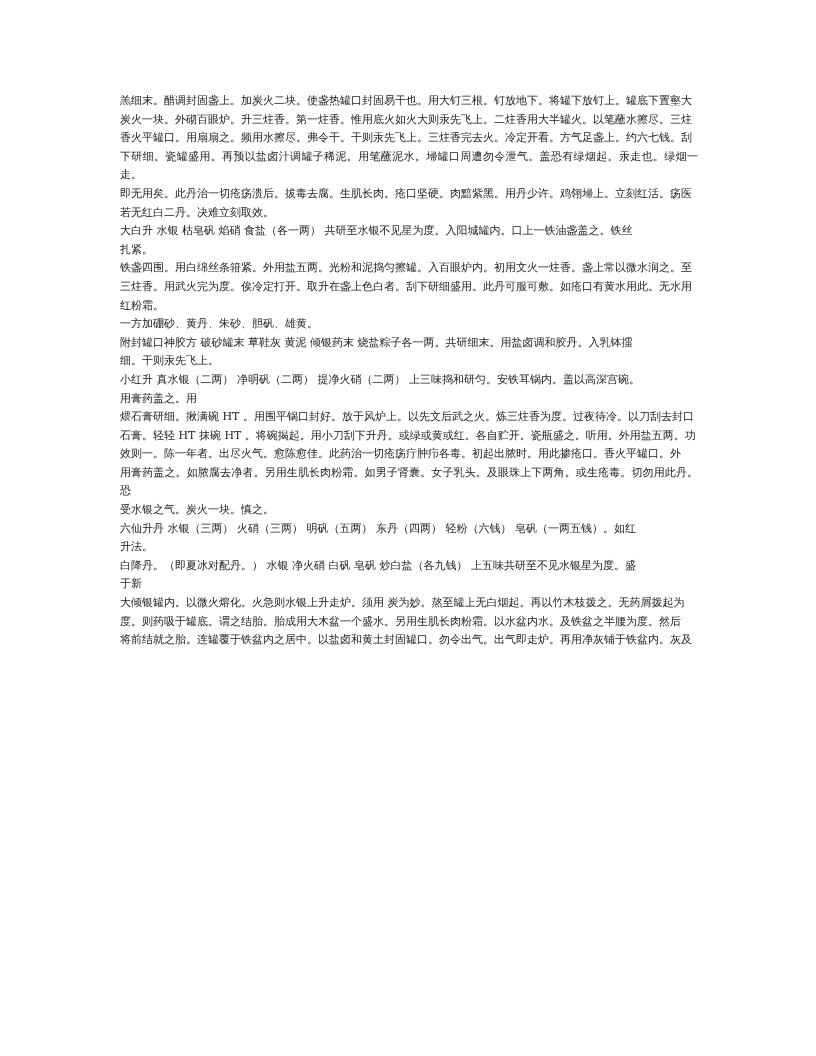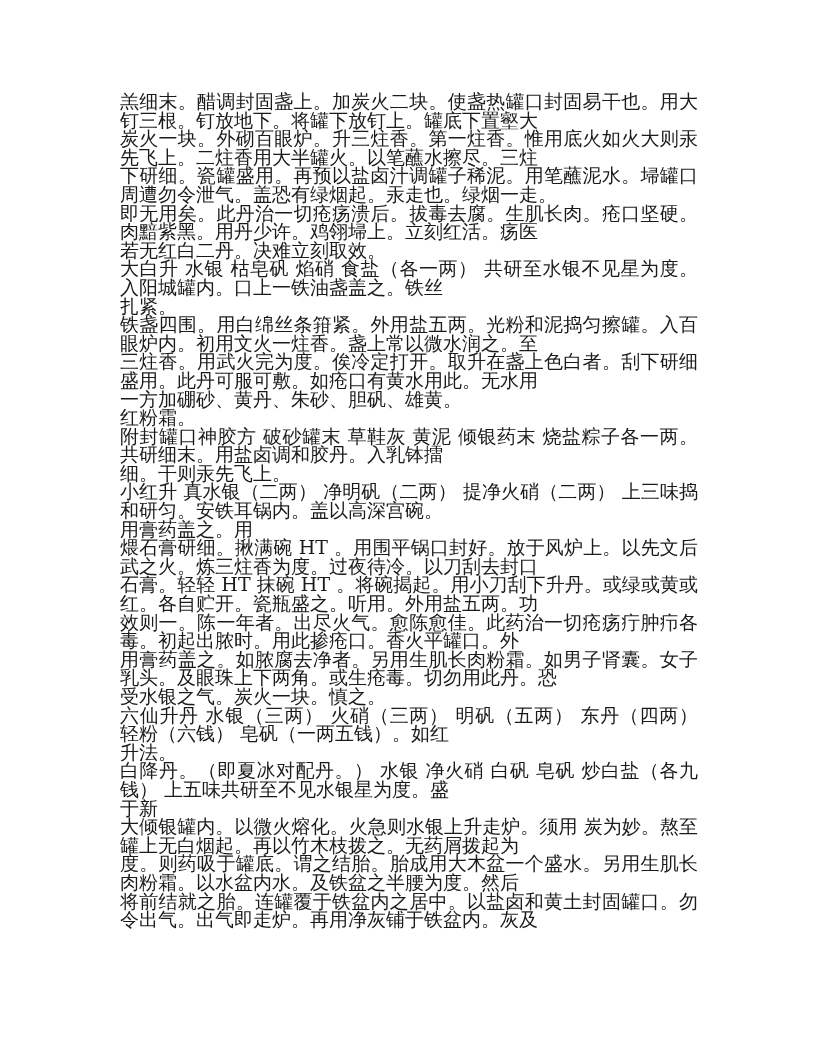--- a/index.html
+++ b/index.html
@@ -3,42 +3,43 @@
 <meta charset="utf-8">
 <style>
   html, body { margin: 0; padding: 0; background: #ffffff; }
   body { width: 816px; height: 1056px; position: relative; overflow: hidden; }
   .page {
     position: absolute;
     left: 120px;
     top: 92px;
     width: 578px;
     font-family: "DejaVu Serif", "Liberation Serif", serif;
-    font-size: 19px;
+    font-size: 11px;
     line-height: 18.6px;
     color: #1a1a1a;
     text-align: justify;
   }
   .line { display: block; white-space: normal; }
 </style>
 </head>
 <body>
 
 <div class="page">
   <span class="line">羔细末。醋调封固盏上。加炭火二块。使盏热罐口封固易干也。用大钉三根。钉放地下。将罐下放钉上。罐底下置壑大</span>
   <span class="line">炭火一块。外砌百眼炉。升三炷香。第一炷香。惟用底火如火大则汞先飞上。二炷香用大半罐火。以笔蘸水擦尽。三炷</span>
+  <span class="line">香火平罐口。用扇扇之。频用水擦尽。弗令干。干则汞先飞上。三炷香完去火。冷定开看。方气足盏上。约六七钱。刮</span>
   <span class="line">下研细。瓷罐盛用。再预以盐卤汁调罐子稀泥。用笔蘸泥水。埽罐口周遭勿令泄气。盖恐有绿烟起。汞走也。绿烟一走。</span>
   <span class="line">即无用矣。此丹治一切疮疡溃后。拔毒去腐。生肌长肉。疮口坚硬。肉黯紫黑。用丹少许。鸡翎埽上。立刻红活。疡医</span>
   <span class="line">若无红白二丹。决难立刻取效。</span>
   <span class="line">大白升 水银 枯皂矾 焰硝 食盐（各一两） 共研至水银不见星为度。入阳城罐内。口上一铁油盏盖之。铁丝</span>
   <span class="line">扎紧。</span>
   <span class="line">铁盏四围。用白绵丝条箝紧。外用盐五两。光粉和泥捣匀擦罐。入百眼炉内。初用文火一炷香。盏上常以微水润之。至</span>
   <span class="line">三炷香。用武火完为度。俟冷定打开。取升在盏上色白者。刮下研细盛用。此丹可服可敷。如疮口有黄水用此。无水用</span>
+  <span class="line">红粉霜。</span>
   <span class="line">一方加硼砂、黄丹、朱砂、胆矾、雄黄。</span>
-  <span class="line">红粉霜。</span>
   <span class="line">附封罐口神胶方 破砂罐末 草鞋灰 黄泥 倾银药末 烧盐粽子各一两。共研细末。用盐卤调和胶丹。入乳钵擂</span>
   <span class="line">细。干则汞先飞上。</span>
   <span class="line">小红升 真水银（二两） 净明矾（二两） 提净火硝（二两） 上三味捣和研匀。安铁耳锅内。盖以高深宫碗。</span>
   <span class="line">用膏药盖之。用</span>
   <span class="line">煨石膏研细。揪满碗 HT 。用围平锅口封好。放于风炉上。以先文后武之火。炼三炷香为度。过夜待冷。以刀刮去封口</span>
   <span class="line">石膏。轻轻 HT 抹碗 HT 。将碗揭起。用小刀刮下升丹。或绿或黄或红。各自贮开。瓷瓶盛之。听用。外用盐五两。功</span>
   <span class="line">效则一。陈一年者。出尽火气。愈陈愈佳。此药治一切疮疡疔肿疖各毒。初起出脓时。用此掺疮口。香火平罐口。外</span>
   <span class="line">用膏药盖之。如脓腐去净者。另用生肌长肉粉霜。如男子肾囊。女子乳头。及眼珠上下两角。或生疮毒。切勿用此丹。恐</span>
   <span class="line">受水银之气。炭火一块。慎之。</span>
   <span class="line">六仙升丹 水银（三两） 火硝（三两） 明矾（五两） 东丹（四两） 轻粉（六钱） 皂矾（一两五钱）。如红</span>

